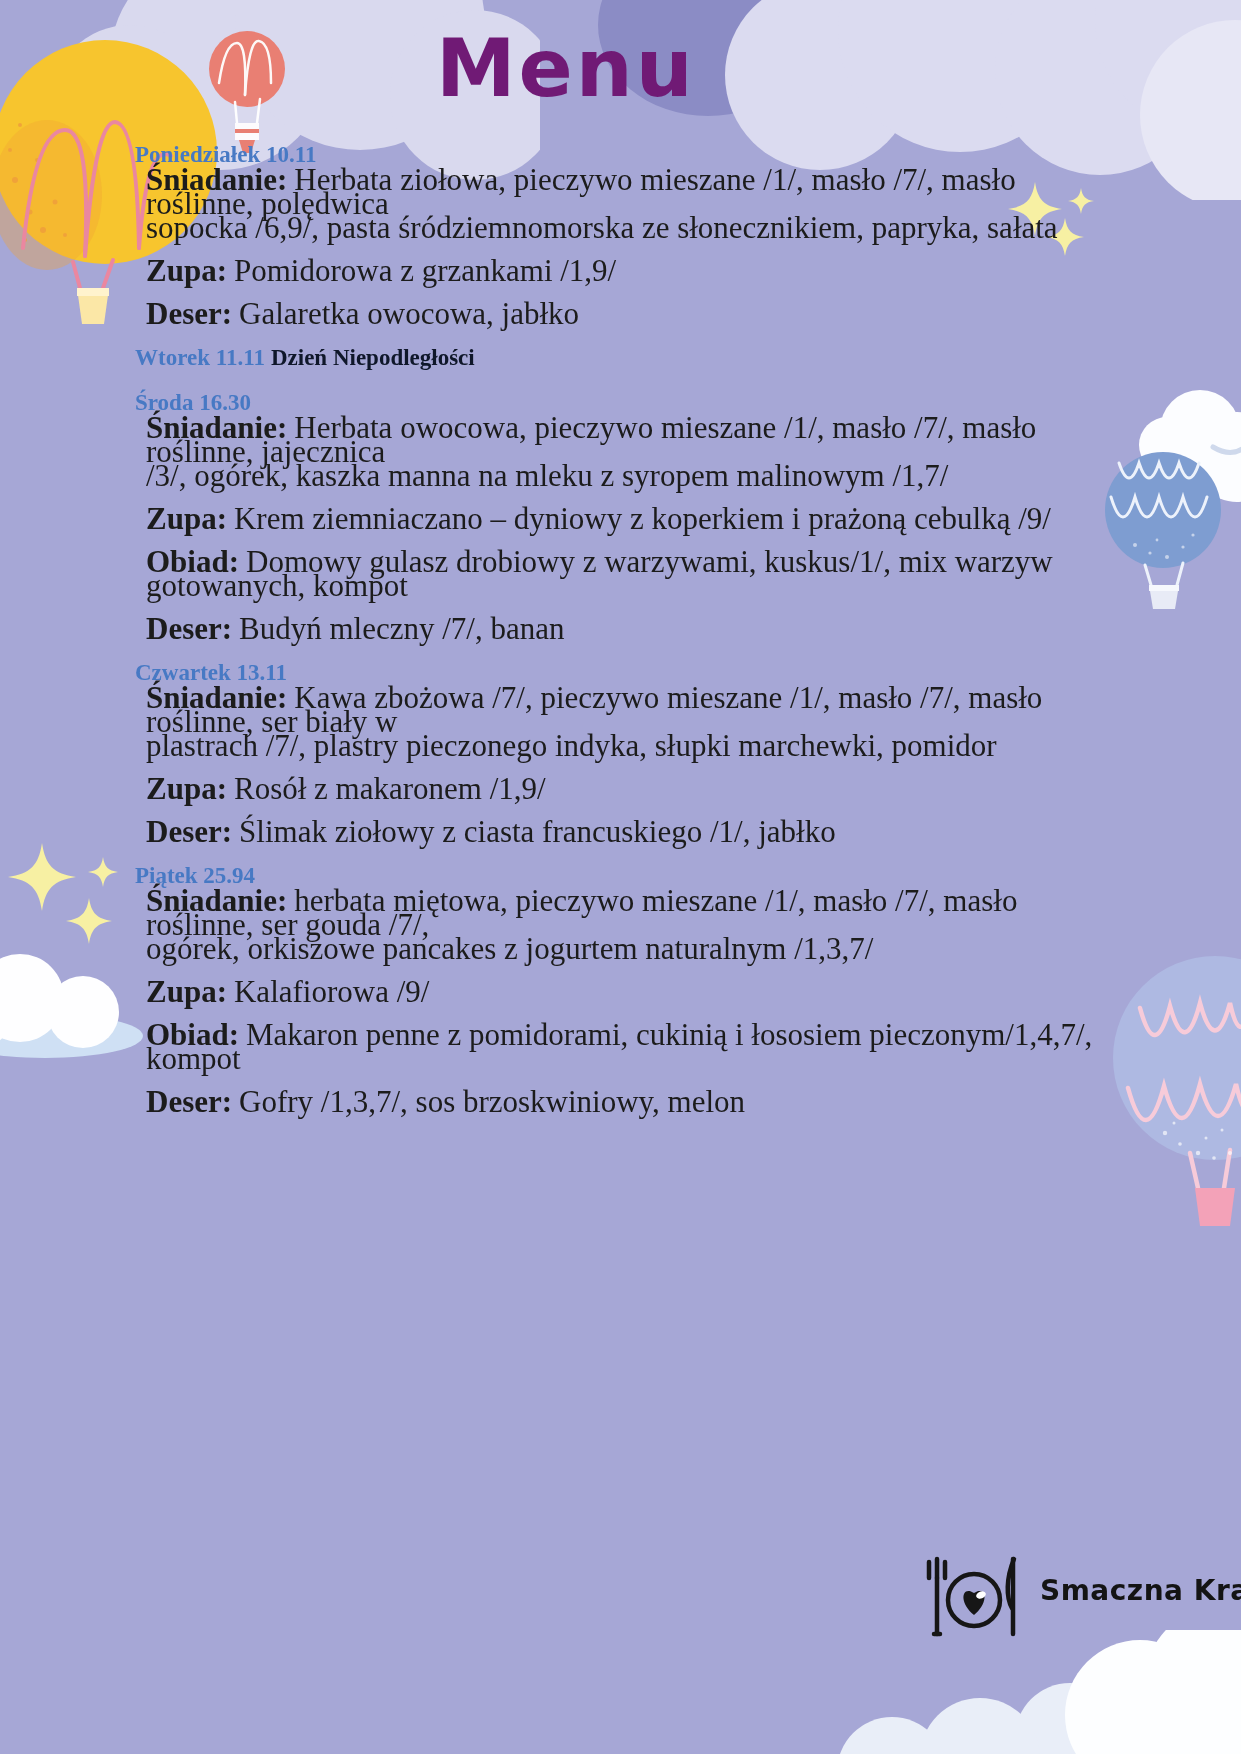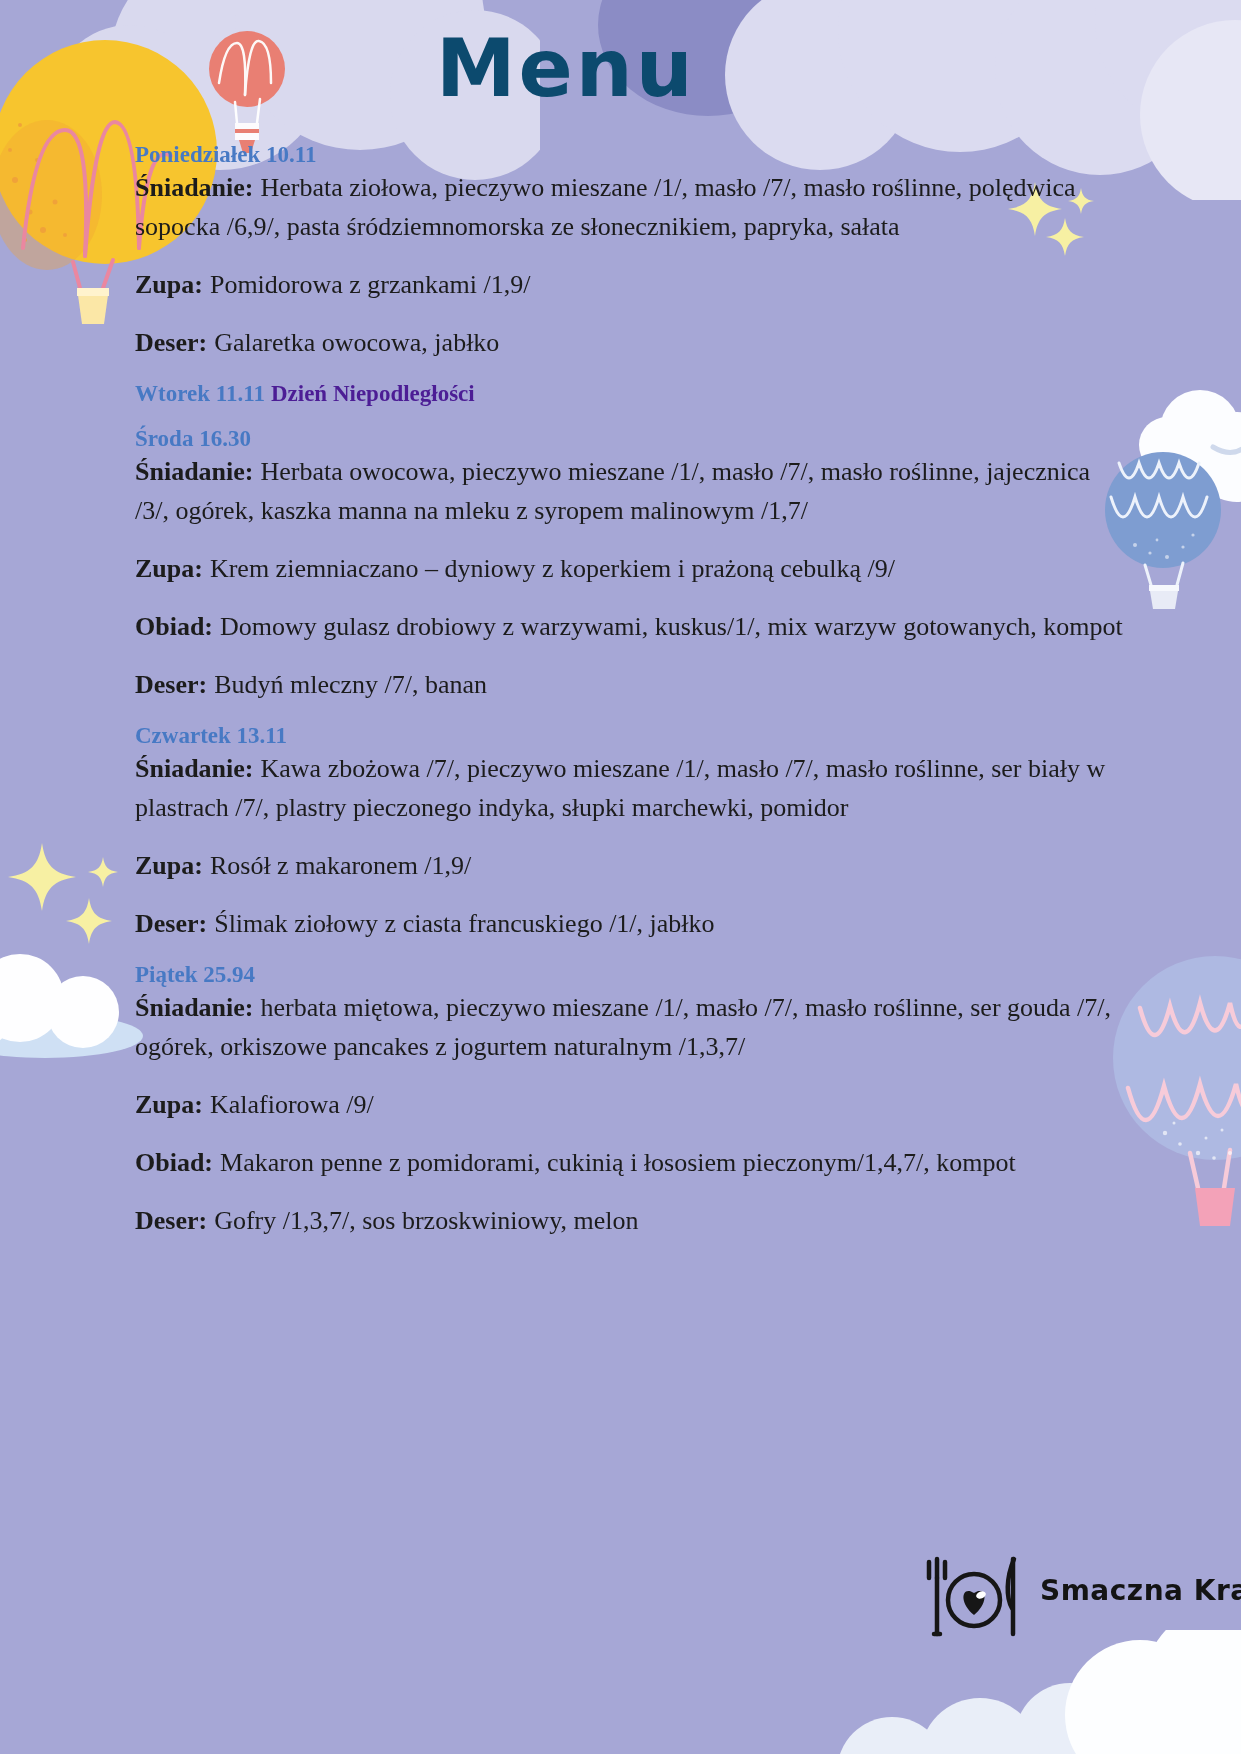--- a/index.html
+++ b/index.html
@@ -6,32 +6,32 @@
   .page{
     position:relative;width:1241px;height:1754px;overflow:hidden;
     background:#a6a7d6;
     font-family:"Liberation Serif",serif;
   }
   .decor{position:absolute;pointer-events:none;}
   .dark-cloud{background:#8b8cc5;border-radius:50%;}
   .page-title{
     position:absolute;left:436px;top:22px;z-index:3;
     font-family:"DejaVu Sans",sans-serif;font-weight:bold;
-    font-size:80px;letter-spacing:3px;color:#0c4a6e;
+    font-size:80px;letter-spacing:3px;color:#701a75;
   }
   .content{position:absolute;left:135px;top:130px;width:992px;z-index:5;}
   .day-heading{
     font-size:23px;font-weight:bold;color:#4779c4;
     line-height:26px;margin:19px 0 0 0;
   }
   .day:first-child .day-heading{margin-top:12px;}
-  .holiday{color:#4c1d95;font-weight:bold;margin-left:6px;}
+  .holiday{color:#0f172a;font-weight:bold;margin-left:6px;}
   .meal{
-    font-size:26px;line-height:39px;color:#1c1c1c;
-    margin:19px 0 0 0;white-space:pre-wrap;
+    font-size:31px;line-height:24px;color:#1c1c1c;
+    margin:19px 0 0 11px;white-space:pre-wrap;
   }
   .day-heading + .meal{margin-top:0;}
   .meal b{margin-right:7px;}
   .footer-logo{position:absolute;left:922px;top:1552px;z-index:6;display:flex;align-items:center;}
   .brand-name{
     position:absolute;left:1040px;top:1574px;z-index:6;
     font-family:"DejaVu Sans",sans-serif;font-size:28px;font-weight:600;
     color:#141414;letter-spacing:.5px;white-space:nowrap;
   }
 </style>

